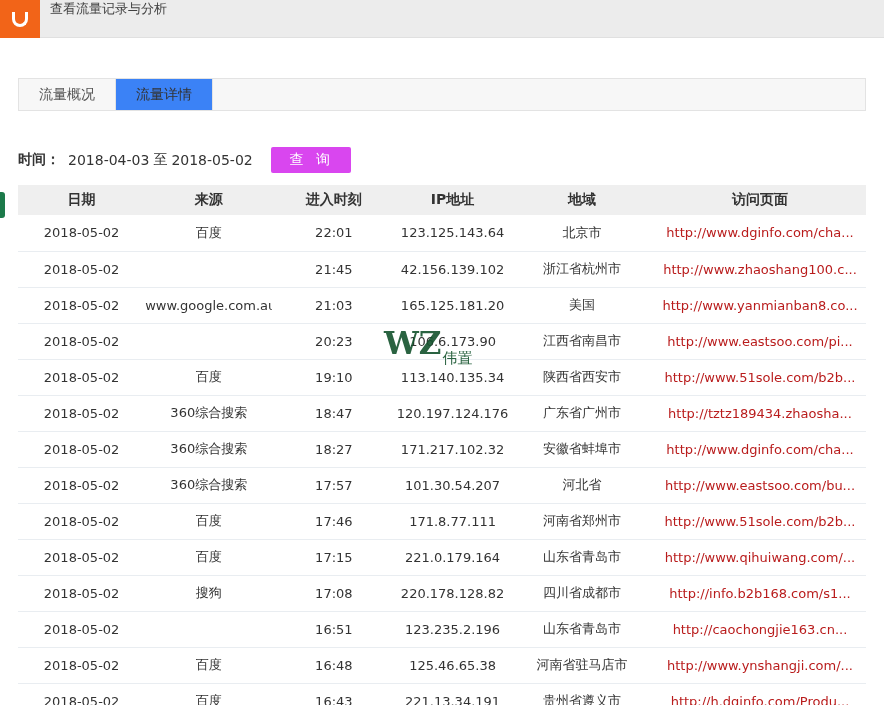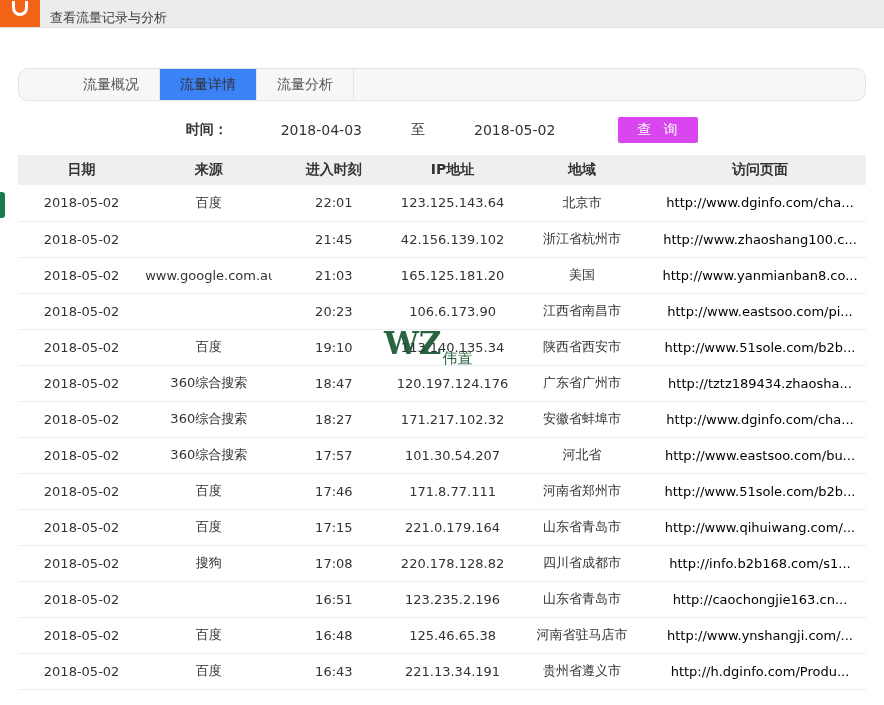--- a/index.html
+++ b/index.html
@@ -6,25 +6,25 @@
   html, body { width: 884px; height: 705px; }
   body {
     font-family: "DejaVu Sans", "Liberation Sans", sans-serif;
     background: #ffffff;
     position: relative;
     overflow: hidden;
     color: #333;
   }
   
   .topbar {
-    height: 28px;
+    height: 38px;
     background: #ececec;
     border-bottom: 1px solid #e0e0e0;
     display: flex;
-    align-items: flex-end;
+    align-items: flex-start;
   }
   .logo {
     width: 40px; height: 38px;
     background: #f26418;
     display: flex; align-items: center; justify-content: center;
     flex: 0 0 auto;
   }
   .u-shape {
     width: 16px; height: 15px;
     border: 3px solid #ffffff;
@@ -43,48 +43,46 @@
     width: 5px; height: 26px;
     background: #1c7a4a;
     border-radius: 0 3px 3px 0;
   }
   
   .tabs {
     margin: 40px 18px 0 18px;
     height: 33px;
     background: #f7f7f7;
     border: 1px solid #e3e3e3;
-    border-radius: 10px;
+    border-radius: 0;
     display: flex;
-    padding-left: 44px;
   }
   .tab {
     width: 97px;
     line-height: 31px;
     text-align: center;
     font-size: 14px;
     color: #555;
     border-right: 1px solid #e3e3e3;
     cursor: pointer;
     white-space: nowrap;
   }
   .tab.active {
     background: #3b82f6;
     color: #333;
   }
   
   .filter-row {
-    margin: 16px 18px 0 18px;
+    margin: 36px 18px 0 18px;
     height: 26px;
     display: flex;
-    justify-content: center;
+    justify-content: flex-start;
     align-items: center;
     font-size: 14px;
     color: #333;
-    gap: 45px;
   }
   .filter-row .time-label { font-weight: bold; margin-right: 4px; }
   .filter-row .date-val { margin: 0 4px; }
   .query-btn {
     width: 80px; height: 26px;
     margin-left: 14px;
     background: #d946ef;
     color: #ffffff;
     border: none;
     border-radius: 2px;
@@ -113,21 +111,21 @@
   tbody td {
     height: 36px;
     text-align: center;
     border-bottom: 1px solid #e9edf1;
     color: #333;
     font-size: 13px;
     white-space: nowrap;
     overflow: hidden;
   }
   tbody a {
-    color: #000000;
+    color: #b91c1c;
     text-decoration: none;
     font-size: 13px;
     cursor: pointer;
   }
   
   .watermark {
     position: absolute;
     left: 384px; top: 328px;
     display: flex;
     align-items: flex-start;
@@ -155,21 +153,20 @@
     <div class="u-shape"></div>
   </div>
   <span class="topbar-title">查看流量记录与分析</span>
 </div>
 
 <div class="green-edge"></div>
 
 <div class="tabs">
   <div class="tab">流量概况</div>
   <div class="tab active">流量详情</div>
-  <div class="tab">流量分析</div>
 </div>
 
 <div class="filter-row">
   <span class="time-label">时间：</span>
   <span class="date-val">2018-04-03</span>
   <span>至</span>
   <span class="date-val">2018-05-02</span>
   <button class="query-btn">查 询</button>
 </div>
 

